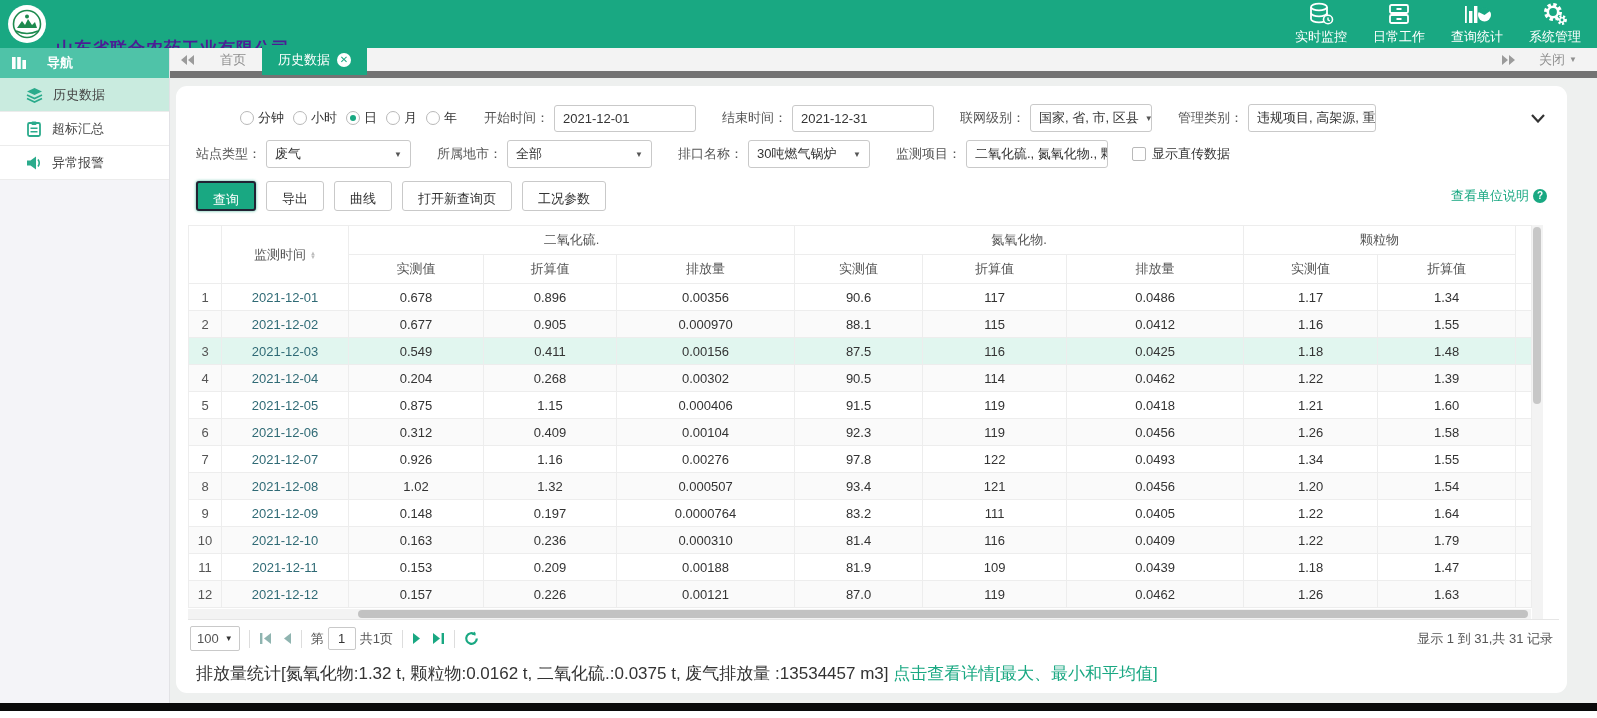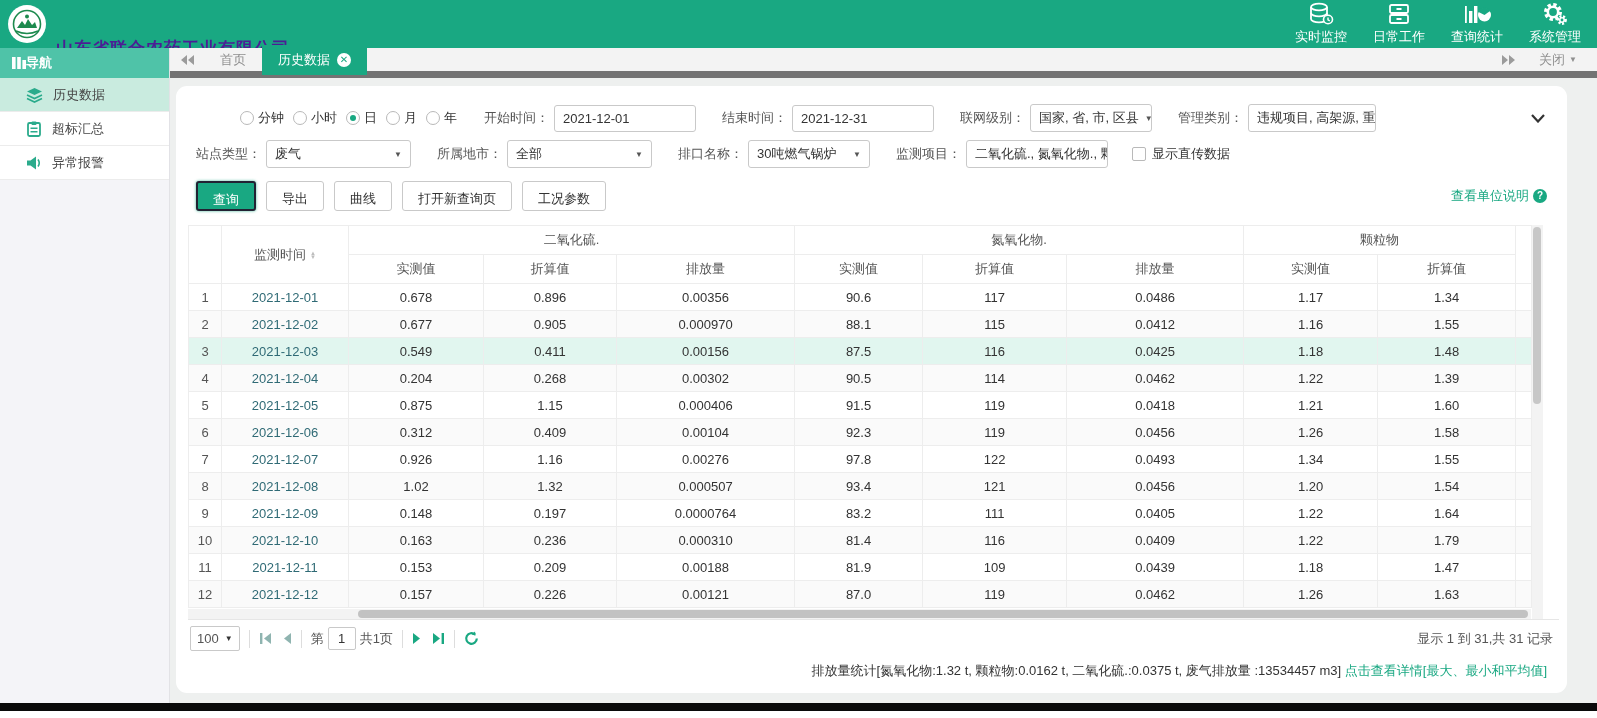--- a/index.html
+++ b/index.html
@@ -11,21 +11,21 @@
   .topbar { height:48px; background:#19a882; display:flex; align-items:center; padding:0 14px 0 8px; flex:none; }
   .logo { width:38px; height:38px; border-radius:50%; background:#fff; display:flex; align-items:center; justify-content:center; flex:none; }
   .company { color:#4c1d95; font-size:17px; font-weight:bold; margin-left:10px; letter-spacing:1px;margin-top:48px; }
   .top-nav { margin-left:auto; display:flex; gap:22px; }
   .top-nav-item { display:flex; flex-direction:column; align-items:center; gap:2px; color:#fff; font-size:13px; cursor:pointer; min-width:56px; }
   .top-nav-item svg { display:block; }
 
   
   .shell { flex:1; display:flex; min-height:0; }
   .sidebar { width:170px; flex:none; background:#f4f4f8; border-right:1px solid #e2e2e6; display:flex; flex-direction:column; }
-  .side-head { height:30px; background:#4fc3a8; color:#fff; font-size:13px; font-weight:bold; display:flex; align-items:center; gap:0; padding:0 12px; flex:none; }
+  .side-head { height:30px; background:#4fc3a8; color:#fff; font-size:13px; font-weight:bold; display:flex; align-items:center; gap:21px; padding:0 12px; flex:none; }
   .side-item { height:34px; background:#fff; display:flex; align-items:center; gap:10px; padding-left:26px; font-size:13px; color:#444; border-bottom:1px solid #ececec; cursor:pointer; }
   .side-item.active { background:#c9ebdf; }
   .side-item svg { flex:none; }
 
   .content { flex:1; display:flex; flex-direction:column; min-width:0; }
   .tabbar { height:30px; background:#f3f3f3; border-bottom:7px solid #737373; display:flex; align-items:center; font-size:13px; flex:none; }
   .tab-scroll { width:34px; display:flex; justify-content:center; color:#9b9b9b; cursor:pointer; }
   .tab { padding:0 16px; height:30px; display:flex; align-items:center; color:#8f8f8f; cursor:pointer; }
   .tab.active { background:#19a882; color:#fff; gap:7px; border-radius:2px 2px 0 0; }
   .tab-close { width:14px; height:14px; border-radius:50%; background:#fff; color:#19a882; font-size:10px; line-height:14px; text-align:center; font-weight:bold; cursor:pointer; }
@@ -76,21 +76,21 @@
   
   .pager { display:flex; align-items:center; gap:9px; font-size:13px; color:#555; border-top:1px solid #e6e6e6; margin:0 -12px 0 -8px; padding:6px 6px 6px 2px; }
   .pagesize { height:25px; border:1px solid #c9c9c9; border-radius:2px; background:#fff; display:flex; align-items:center; gap:6px; padding:0 6px; cursor:pointer; }
   .pagesize .caret { font-size:8px; color:#333; }
   .pgsep { width:1px; height:18px; background:#ddd; }
   .pgbtn { display:flex; align-items:center; cursor:pointer; }
   .pginput { width:28px; height:23px; border:1px solid #c9c9c9; text-align:center; font-size:13px; color:#333; border-radius:2px; font-family:inherit; }
   .pgjump { display:flex; align-items:center; gap:4px; }
   .records { margin-left:auto; color:#555; }
 
-  .statusline { font-size:13px; color:#333; padding:5px 0 0 0;text-align:right; }
+  .statusline { font-size:17px; color:#333; padding:5px 0 0 0; }
   .statusline .link { color:#19a882; cursor:pointer; }
 
   
   .strip-black { height:8px; background:#0a0a0a; flex:none; }
   .strip-white { height:7px; background:#fff; flex:none; }
 </style>
 </head>
 <body>
 
 <div class="app">

